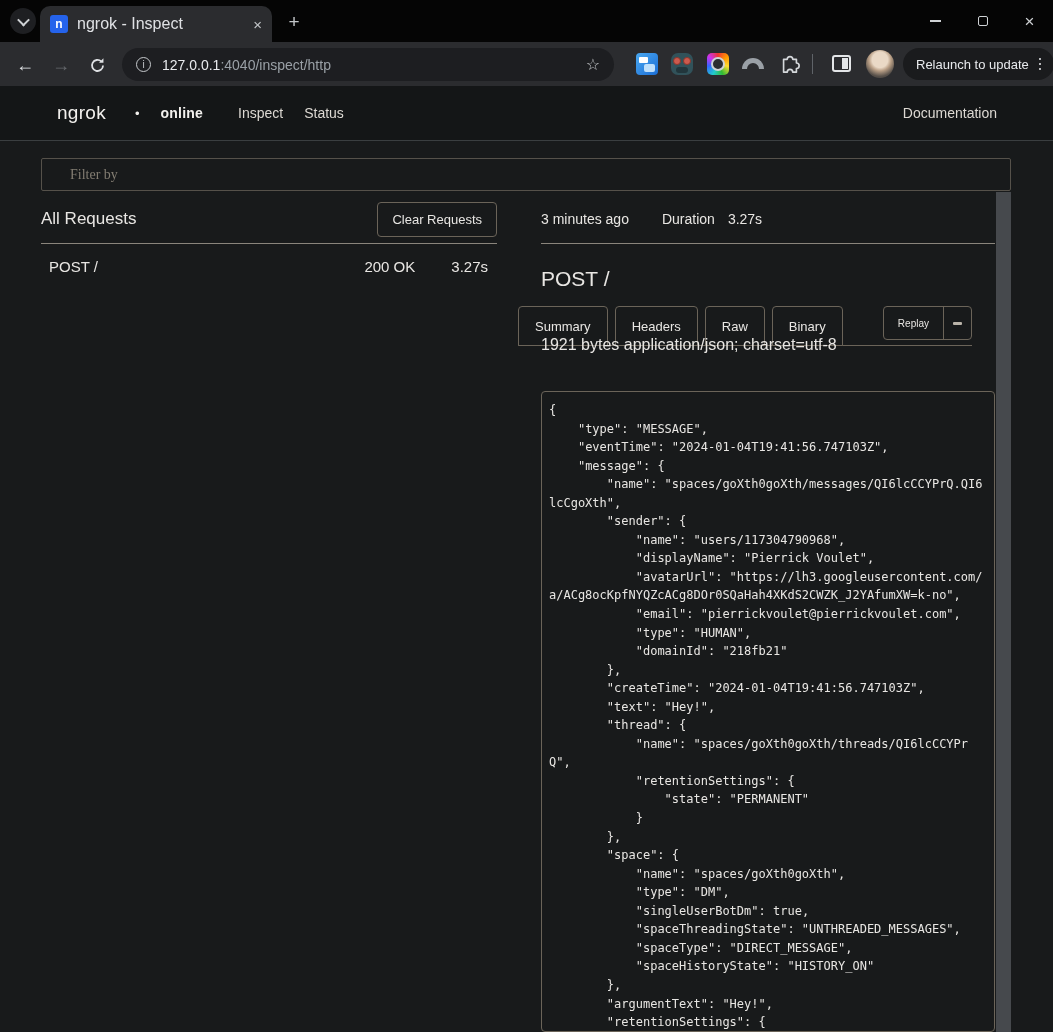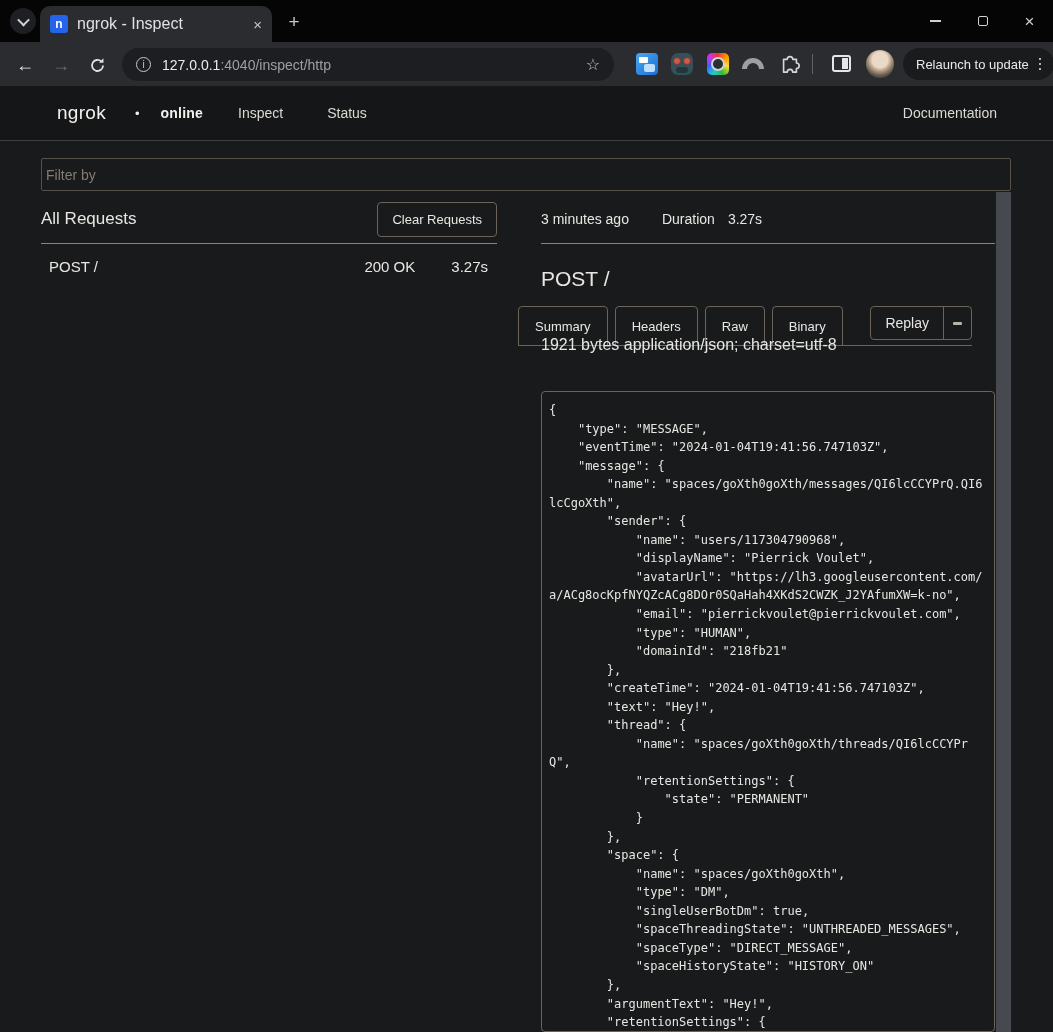--- a/index.html
+++ b/index.html
@@ -58,47 +58,47 @@
   .dots{display:flex;flex-direction:column;gap:2.5px}
   .dots i{width:2.5px;height:2.5px;border-radius:50%;background:#e8eaed}
 
   
   .app-header{position:absolute;left:0;top:86px;width:1053px;height:55px;background:var(--header-bg);
     border-bottom:1px solid #3a3e40;display:flex;align-items:center;padding:0 56px 0 57px}
   .logo{font-size:19px;color:#f3f1ee;letter-spacing:.3px}
   .status-dot{margin-left:29px;color:#f3f1ee;font-size:13px}
   .status-txt{margin-left:21px;font-size:14px;font-weight:bold;color:#f3f1ee;letter-spacing:.2px}
   .nav-link{margin-left:35px;font-size:14px;color:#ddd9d3}
-  .nav-link.status{margin-left:44px}
+  .nav-link.status{margin-left:21px}
   .docs{margin-left:auto;font-size:14px;color:#ddd9d3}
 
   
   .filter{position:absolute;left:41px;top:158px;width:970px;height:33px;background:transparent;
-    border:1px solid var(--border-dim);border-radius:2px;color:var(--text);font-size:14px;padding:0 4px;outline:none;font-family:Liberation Sans, sans-serif}
+    border:1px solid var(--border-dim);border-radius:2px;color:var(--text);font-size:14px;padding:0 28px;outline:none;font-family:Liberation Serif, serif}
   .filter::placeholder{color:#837d72}
 
   .panel-hdr-left{position:absolute;left:41px;top:199px;width:456px;height:40px;display:flex;align-items:center;justify-content:space-between}
   .all-req{font-size:17px;color:var(--text)}
   .btn{background:transparent;border:1px solid var(--border);border-radius:4px;color:var(--text);
     font-size:13px;padding:9px 14px;font-family:"Liberation Sans",sans-serif}
   .hr-left{position:absolute;left:41px;top:243px;width:456px;height:1px;background:var(--divider)}
   .req-row{position:absolute;left:41px;top:251px;width:456px;height:30px;display:flex;align-items:center;font-size:15px;color:var(--text)}
   .req-row .m{padding-left:8px}
   .req-row .right{margin-left:auto;display:flex;gap:36px;padding-right:9px}
 
   .panel-hdr-right{position:absolute;left:541px;top:199px;width:454px;height:40px;display:flex;align-items:center;font-size:14px;color:var(--text)}
   .panel-hdr-right .dur-l{margin-left:33px}
   .panel-hdr-right .dur-v{margin-left:13px}
   .hr-right{position:absolute;left:541px;top:243px;width:454px;height:1px;background:var(--divider)}
   .detail-title{position:absolute;left:541px;top:267px;font-size:21px;color:var(--text);font-weight:400}
 
   .tabs{position:absolute;left:518px;top:306px;width:454px;height:40px;display:flex;gap:7px;border-bottom:1px solid var(--border)}
   .tabb{height:40px;border:1px solid var(--border);border-radius:4px 4px 0 0;display:flex;align-items:center;padding:0 16px;font-size:13px;color:var(--text);background:var(--bg)}
   .replay-grp{margin-left:auto;height:34px;display:flex;border:1px solid var(--border);border-radius:4px;overflow:hidden}
-  .replay-main{display:flex;align-items:center;padding:0 14px;font-size:14px;color:var(--text);border-right:1px solid var(--border)}
+  .replay-main{display:flex;align-items:center;padding:0 14px;font-size:10px;color:var(--text);border-right:1px solid var(--border)}
   .replay-caret{width:27px;display:flex;align-items:center;justify-content:center}
   .caret-dash{width:9px;height:3px;background:#b9b3a9;border-radius:1px}
 
   .content-meta{position:absolute;left:541px;top:336px;font-size:16px;color:var(--text)}
   .body-box{position:absolute;left:541px;top:391px;width:454px;height:641px;border:1px solid var(--border);border-radius:4px;padding:9px 7px;overflow:hidden}
   .json-pre{font-family:"DejaVu Sans Mono",monospace;font-size:12px;line-height:18.55px;color:var(--text);
     white-space:pre-wrap;word-break:break-all;width:100%}
   .json-pre strong{font-weight:normal}
 
   .scrollbar{position:absolute;left:996px;top:192px;width:15px;height:840px;background:#46494d}

